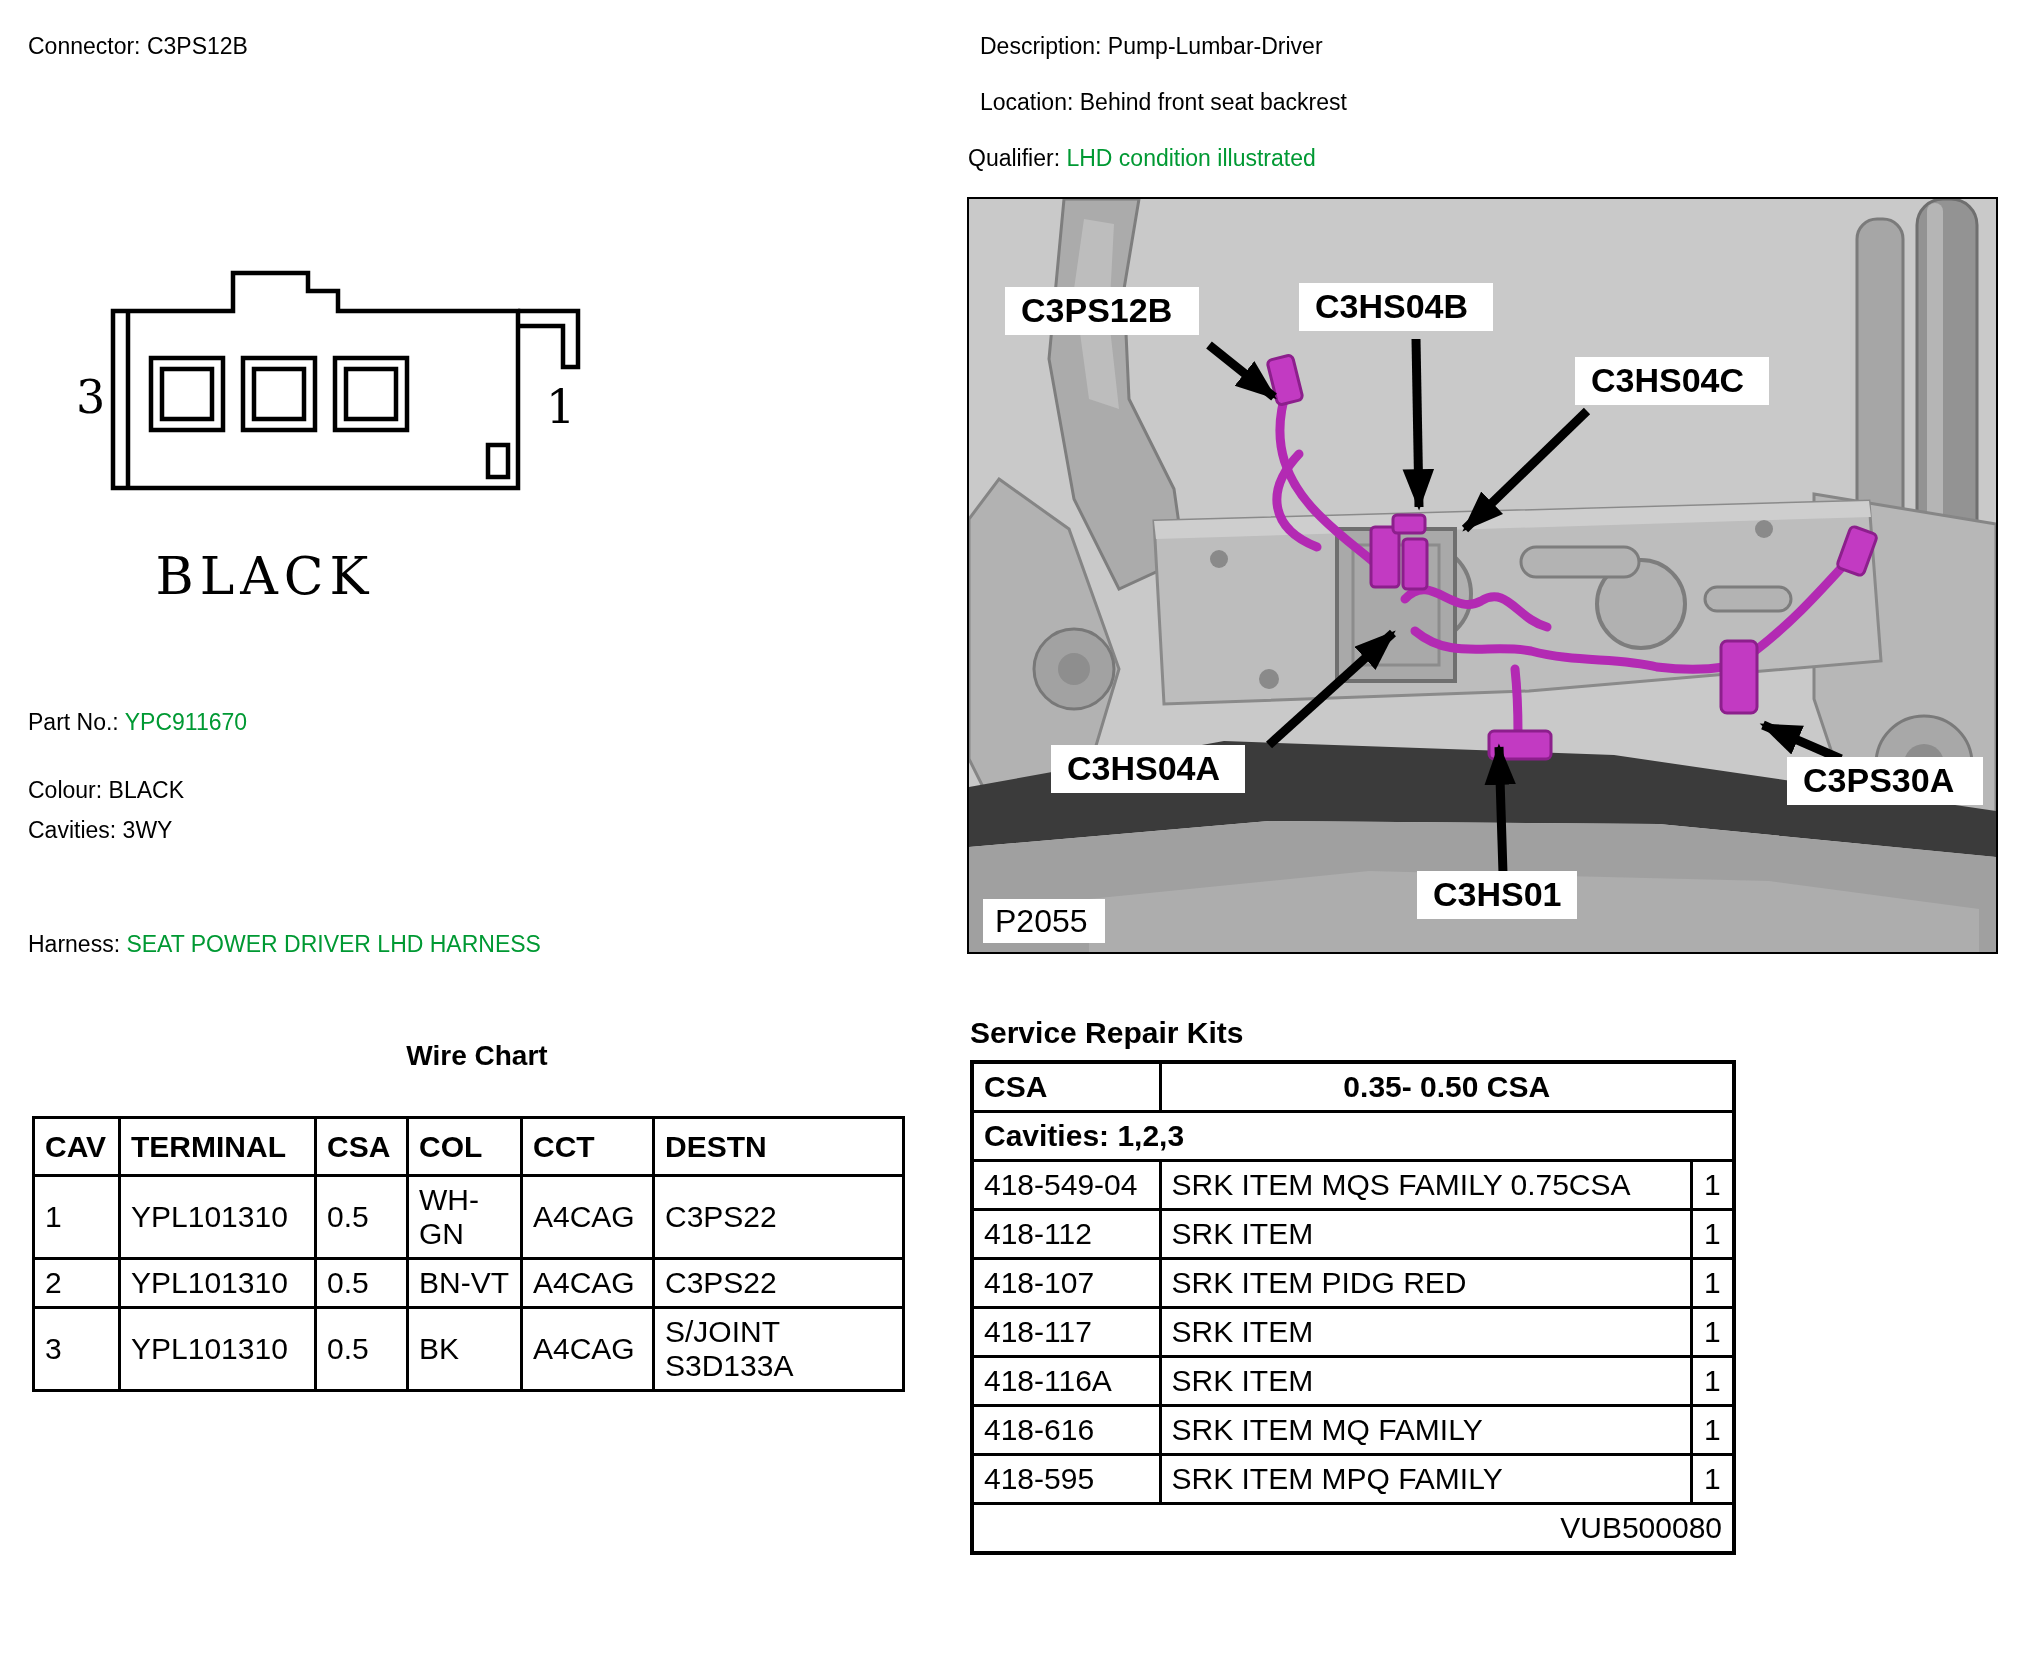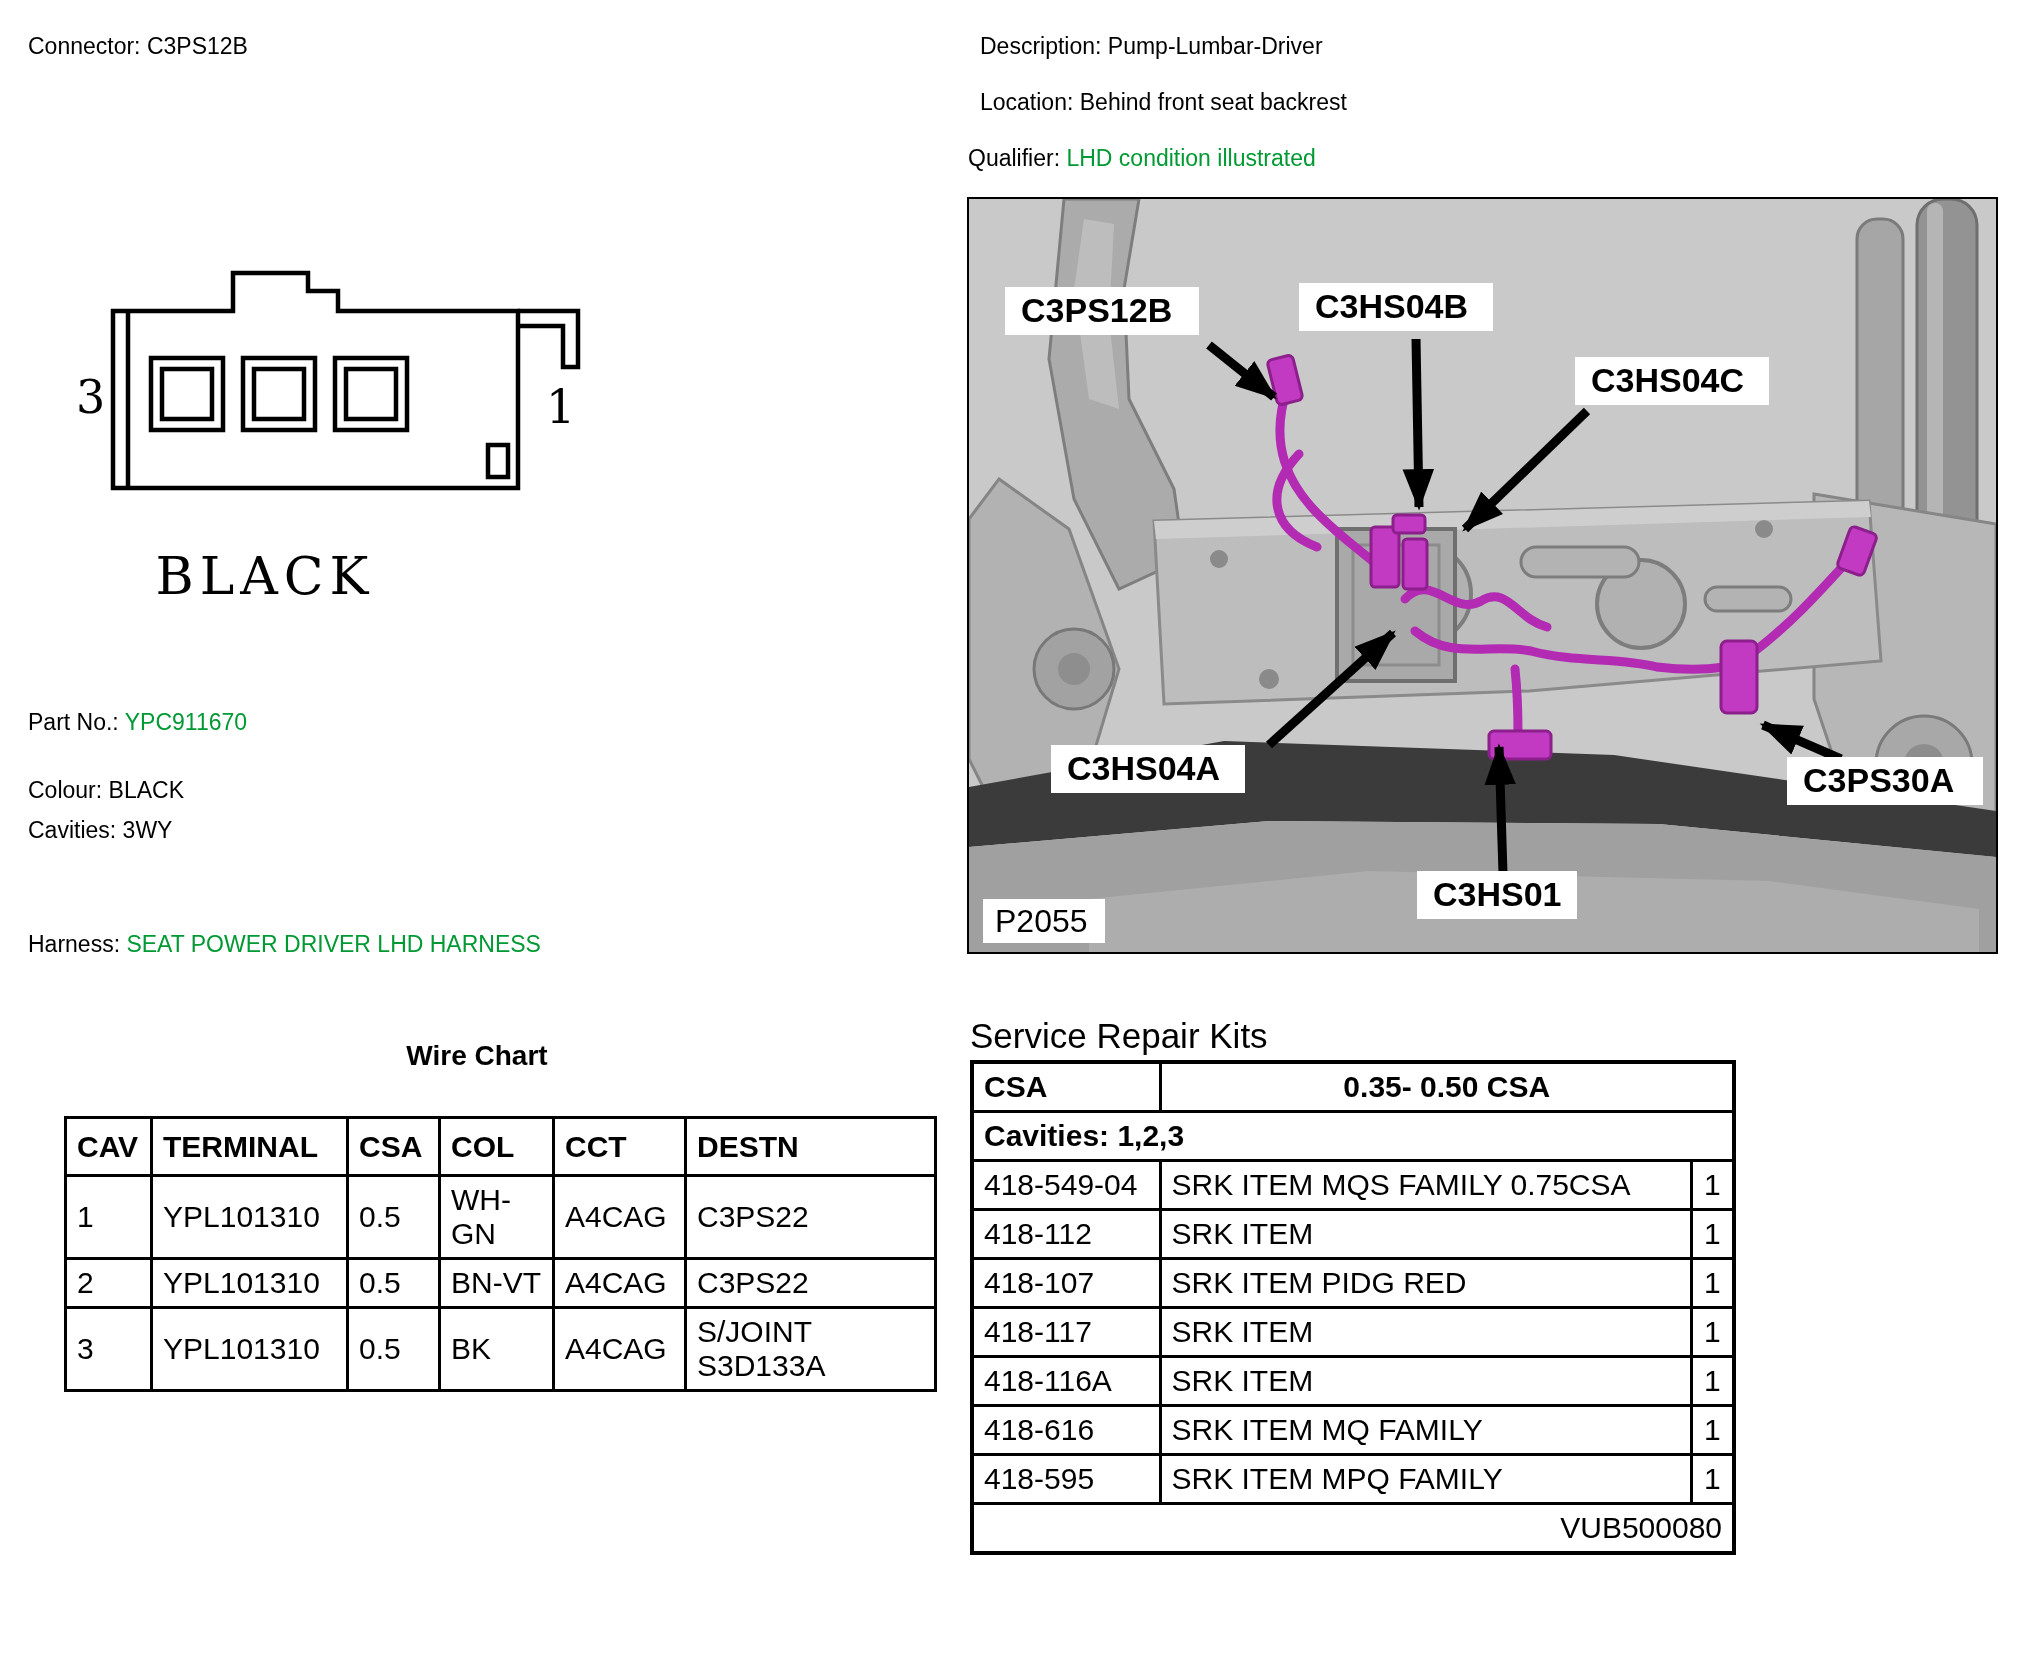--- a/index.html
+++ b/index.html
@@ -14,21 +14,21 @@
   .black-label { font-family:"DejaVu Serif", serif; font-size:52px; letter-spacing:6px; text-align:center; }
 
   .illustration { border:2px solid #000; background:#c9c9c9; }
 
   .wire-title { font-size:28px; font-weight:bold; text-align:center; }
   table { border-collapse:collapse; table-layout:fixed; }
   .wire-table { font-size:30px; }
   .wire-table th, .wire-table td { border:3px solid #000; padding:6px 10px; text-align:left; vertical-align:middle; overflow:hidden; }
   .wire-table th { font-weight:bold; height:58px; }
 
-  .srk-title { font-size:35px; font-weight:normal; }
+  .srk-title { font-size:30px; font-weight:bold; }
   .srk-table { font-size:30px; width:762px; border:4px solid #000; }
   .srk-table td { border:3px solid #000; padding:6px 10px; text-align:left; vertical-align:middle; overflow:hidden; }
   .srk-table td.bold { font-weight:bold; }
   .srk-table td.center { text-align:center; }
   .srk-table td.qty { text-align:center; padding:6px 3px; }
   .srk-table td.right { text-align:right; }
 
   svg text { font-family:"Liberation Sans", sans-serif; }
   .serifnum { font-family:"DejaVu Serif", serif; }
 </style>
@@ -180,21 +180,21 @@
         <rect x="448" y="672" width="160" height="48" fill="#fff"></rect>
         <text x="464" y="707">C3HS01</text>
       </g>
       <rect x="14" y="700" width="122" height="44" fill="#ffffff"></rect>
       <text x="26" y="733" font-size="32" fill="#000">P2055</text>
     </svg>
   </div>
 
   <div class="abs wire-title" style="left:32px; top:1040px; width:890px;">Wire Chart</div>
 
-  <table class="abs wire-table" style="left:32px; top:1116px; width:870px;margin-left:32px;">
+  <table class="abs wire-table" style="left:32px; top:1116px; width:870px;">
     <colgroup>
       <col style="width:86px">
         <col style="width:196px">
         <col style="width:92px">
       <col style="width:114px">
         <col style="width:132px">
         <col style="width:250px">
     </colgroup>
     <tbody>
         <tr>

